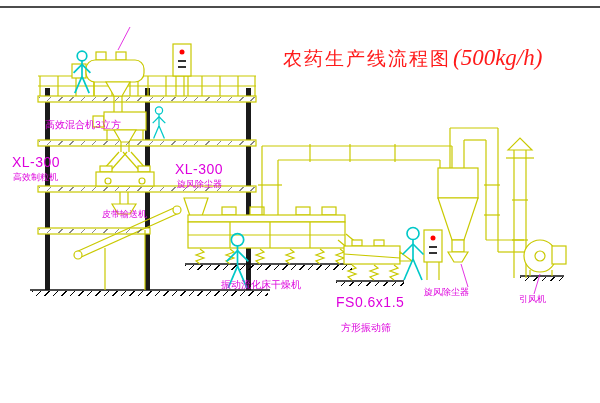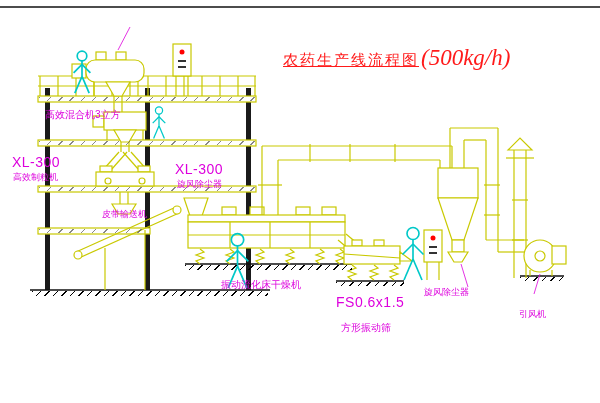--- a/index.html
+++ b/index.html
@@ -5,21 +5,21 @@
   html,body{margin:0;padding:0;background:#fff;}
   .canvas{position:relative;width:600px;height:403px;background:#ffffff;overflow:hidden;
           font-family:"Liberation Sans",sans-serif;}
   svg{position:absolute;left:0;top:0;}
   .lbl{position:absolute;color:#dd00dd;white-space:nowrap;line-height:1;}
   .s9{font-size:9px;}
   .s10{font-size:10px;}
   .s11{font-size:11px;}
   .model{font-size:14px;letter-spacing:.5px;}
   .title-wrap{position:absolute;left:283px;top:45px;display:flex;align-items:baseline;color:#ff1a1a;}
-  .title-main{font-size:15px;letter-spacing:2px;text-decoration:underline;}
+  .title-main{font-size:19px;letter-spacing:2px;}
   .title-cap{font-size:23px;font-family:"Liberation Serif",serif;margin-left:2px;font-style:italic;}
   .hatch{position:absolute;background:repeating-linear-gradient(135deg,#000 0 1px,transparent 1px 6px);}
   .hatch-lite{position:absolute;background:repeating-linear-gradient(135deg,#555 0 1px,transparent 1px 8px);opacity:.7;}
 </style>
 </head>
 <body>
 
 <div class="canvas">
 
 <svg width="600" height="403" viewBox="0 0 600 403">
@@ -246,25 +246,25 @@
 <div class="hatch-lite" style="left:39px;top:97px;width:216px;height:4px;"></div>
 <div class="hatch-lite" style="left:39px;top:141px;width:216px;height:4px;"></div>
 <div class="hatch-lite" style="left:39px;top:187px;width:216px;height:4px;"></div>
 <div class="hatch-lite" style="left:39px;top:229px;width:110px;height:4px;"></div>
 
 <div class="title-wrap">
   <span class="title-main">农药生产线流程图</span>
   <span class="title-cap">(500kg/h)</span>
 </div>
 
-<div class="lbl s10" style="left:45px;top:110px;">高效混合机3立方</div>
+<div class="lbl s10" style="left:45px;top:121px;font-family:Liberation Mono, monospace;">高效混合机3立方</div>
 <div class="lbl model" style="left:12px;top:155px;">XL-300</div>
 <div class="lbl s9" style="left:13px;top:173px;text-align:center;">高效制粒机</div>
 <div class="lbl model" style="left:175px;top:162px;">XL-300</div>
 <div class="lbl s9" style="left:177px;top:180px;">旋风除尘器</div>
 <div class="lbl s9" style="left:102px;top:210px;">皮带输送机</div>
 <div class="lbl s10" style="left:221px;top:280px;">振动流化床干燥机</div>
 <div class="lbl s10" style="left:341px;top:284px;margin-top:39px;">方形振动筛</div>
 <div class="lbl model" style="left:336px;top:295px;">FS0.6x1.5</div>
 <div class="lbl s9" style="left:424px;top:288px;">旋风除尘器</div>
-<div class="lbl s9" style="left:519px;top:295px;margin-top:15px;">引风机</div>
+<div class="lbl s9" style="left:519px;top:295px;">引风机</div>
 
 </div>
 
 </body></html>

